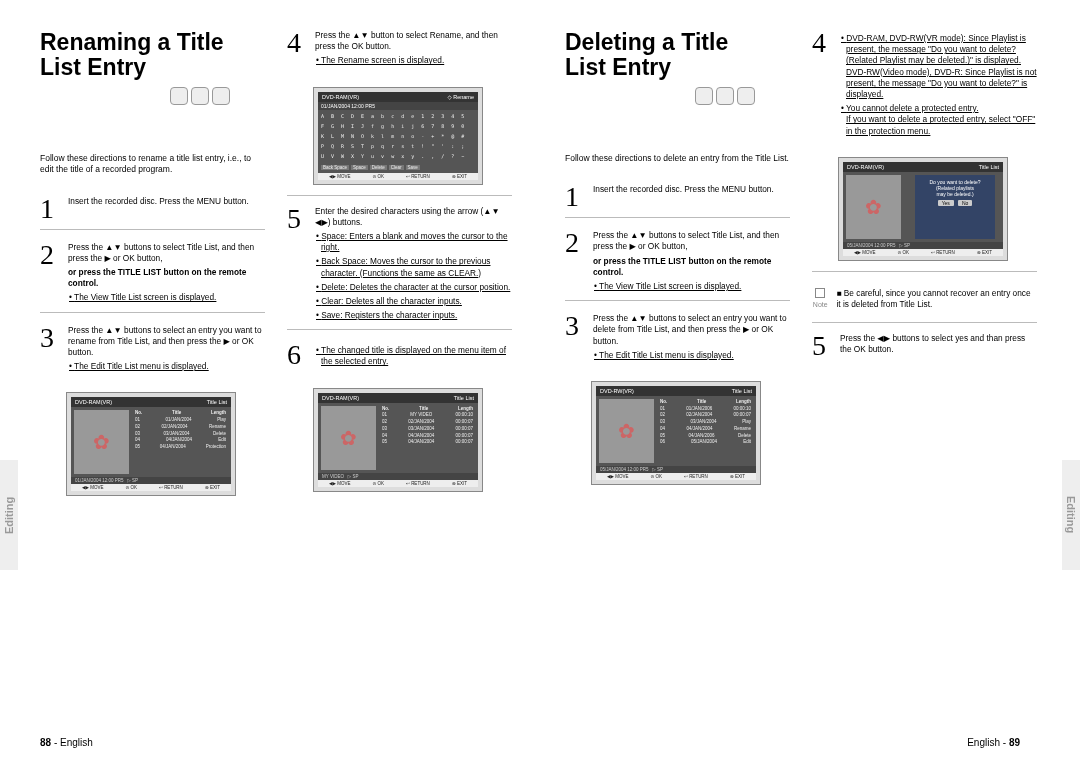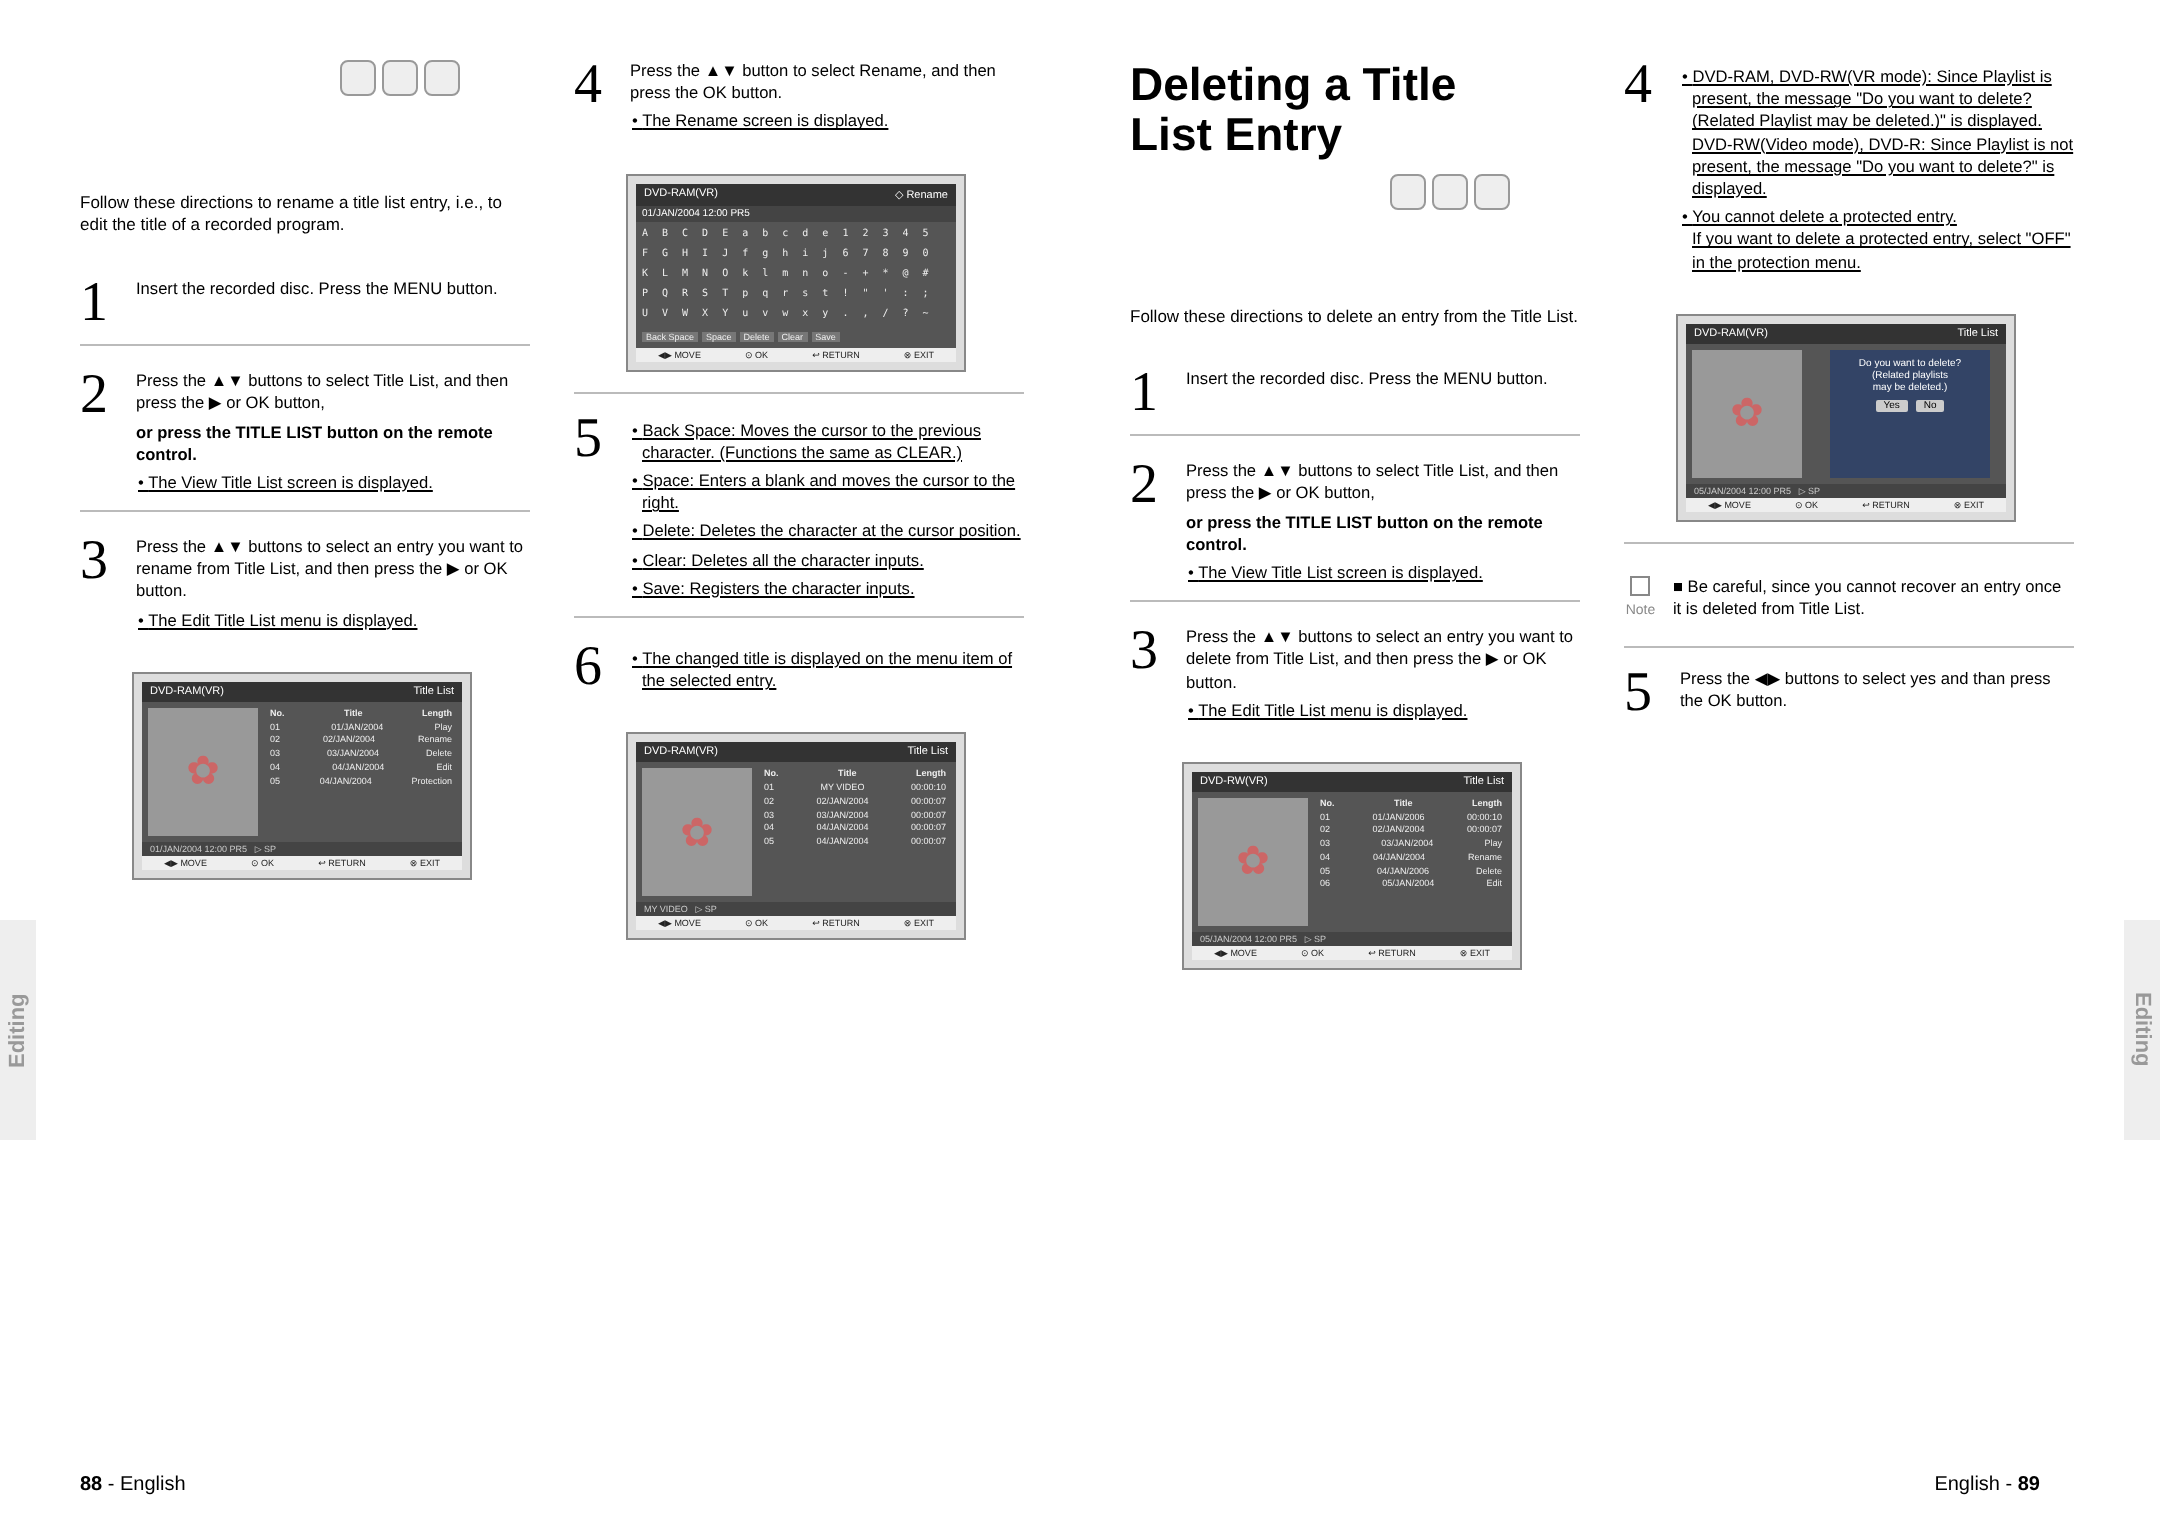--- a/index.html
+++ b/index.html
@@ -144,20 +144,21 @@
   .confirm-box .btns { display:flex; justify-content:center; gap:4px; margin-top:3px; }
   .confirm-box .btn { background:#ccc; color:#000; padding:0 4px; border-radius:1px; }
 </style>
 </head>
 <body>
 
 <div class="page page-left">
   <div class="columns">
     <div class="col">
       <div class="heading-block">
+        <div class="heading-title">Renaming a Title List Entry</div>
         <div class="disc-icons">
           <span class="disc-icon"></span>
           <span class="disc-icon"></span>
           <span class="disc-icon"></span>
         </div>
       </div>
       <div class="intro">Follow these directions to rename a title list entry, i.e., to edit the title of a recorded program.</div>
 
       <div class="step">
         <div class="step-num">1</div>
@@ -265,22 +266,23 @@
             <span>⊙ <span>OK</span></span>
             <span>↩ <span>RETURN</span></span>
             <span>⊗ <span>EXIT</span></span>
           </div>
       </div>
       <div style="border-bottom:1px solid #bbb;margin-bottom:10px"></div>
 
       <div class="step">
         <div class="step-num">5</div>
         <div class="step-body">
+          <div class="mainline">Enter the desired characters using the arrow (▲▼ ◀▶) buttons.</div>
+          <div class="bullet">• <span>Space: Enters a blank and moves the cursor to the right.</span></div>
           <div class="bullet">• <span>Back Space: Moves the cursor to the previous character. (Functions the same as CLEAR.)</span></div>
-          <div class="bullet">• <span>Space: Enters a blank and moves the cursor to the right.</span></div>
           <div class="bullet">• <span>Delete: Deletes the character at the cursor position.</span></div>
           <div class="bullet">• <span>Clear: Deletes all the character inputs.</span></div>
           <div class="bullet">• <span>Save: Registers the character inputs.</span></div>
         </div>
       </div>
       <div class="step" style="border-bottom:none">
         <div class="step-num">6</div>
         <div class="step-body">
           <div class="bullet">• <span>The changed title is displayed on the menu item of the selected entry.</span></div>
         </div>

